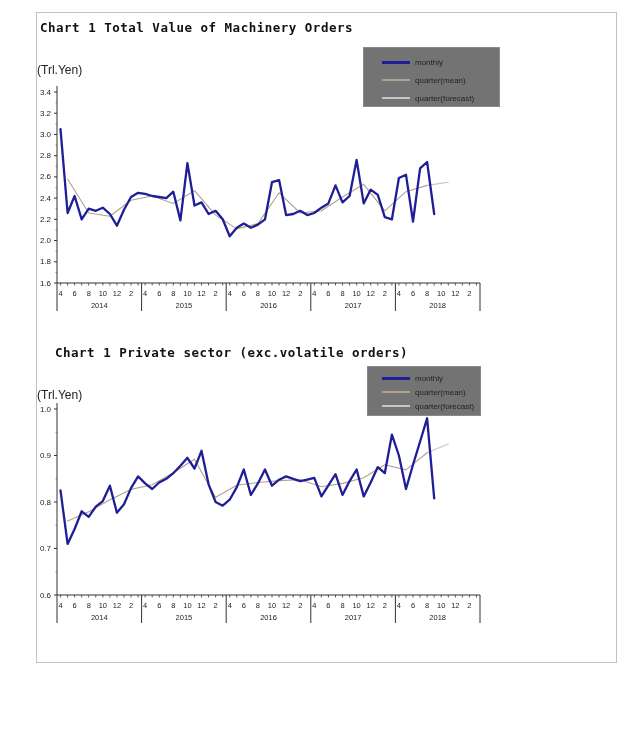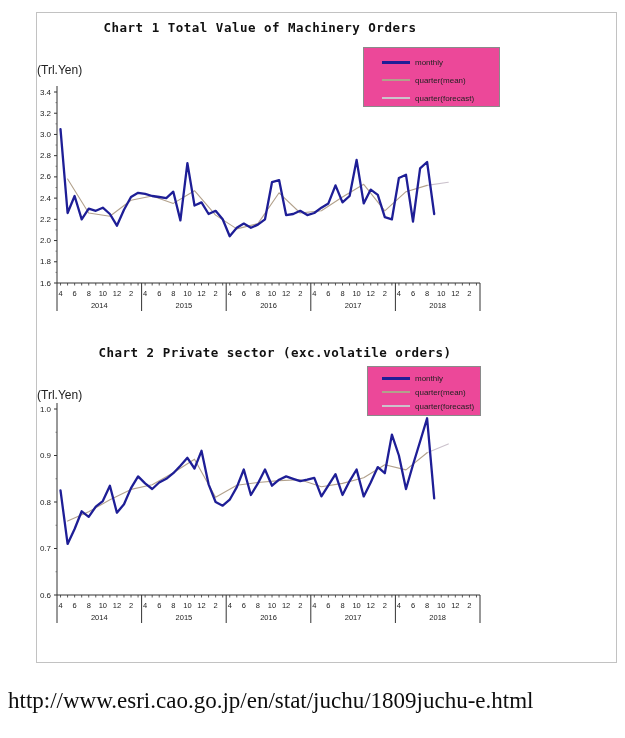--- a/index.html
+++ b/index.html
@@ -1,24 +1,24 @@
 <!DOCTYPE html>
 <html><head>
 <meta charset="utf-8">
 <style>
   html,body{margin:0;padding:0;background:#ffffff;}
   #page{position:relative;width:625px;height:738px;background:#ffffff;overflow:hidden;
         font-family:"Liberation Sans",sans-serif;}
   .panel{position:absolute;left:36px;top:12px;width:579px;height:649px;
          border:1px solid #c2c2c2;background:#ffffff;}
-  .chart-title{position:absolute;text-align:center;
+  .chart-title{position:absolute;text-align:left;
                font-family:"DejaVu Sans Mono",monospace;font-weight:bold;
                font-size:12.5px;color:#111;letter-spacing:0.5px;white-space:nowrap;}
   .unit-label{position:absolute;font-size:12px;color:#222;}
-  .legend{position:absolute;border:1px solid #8a8a8a;background:#ec4899;box-sizing:border-box;}
+  .legend{position:absolute;border:1px solid #8a8a8a;background:#737373;box-sizing:border-box;}
   .lrow{display:flex;align-items:center;}
   .sw{display:inline-block;width:28px;margin-right:5px;flex:0 0 28px;}
   .ltext{font-size:8px;color:#222;white-space:nowrap;}
   svg.chart{position:absolute;left:0;}
   #url-line{position:absolute;left:8px;top:688px;width:610px;
             font-family:"Liberation Serif",serif;font-size:23px;color:#0d0d0d;white-space:nowrap;}
 </style>
 </head>
 <body>
 
@@ -173,21 +173,21 @@
     <div class="lrow" style="height:18px">
       <span class="sw" style="background: rgb(178, 161, 140); height: 1.5px;"></span>
       <span class="ltext">quarter(mean)</span>
     </div>
     <div class="lrow" style="height:18px">
       <span class="sw" style="background: rgb(203, 194, 204); height: 1.5px;"></span>
       <span class="ltext">quarter(forecast)</span>
     </div>
   </div>
 
-  <div class="chart-title" style="left:55px;top:345px;width:440px">Chart 2 Private sector (exc.volatile orders)</div>
+  <div class="chart-title" style="left:55px;top:345px;width:440px">Chart 1 Private sector (exc.volatile orders)</div>
   <div class="unit-label" style="left:37px;top:388px">(Trl.Yen)</div>
   <svg id="chart-svg-1" class="chart" style="top:380px" width="625" height="270">
       <line x1="57" y1="23" x2="57" y2="215" stroke="#333" stroke-width="1"></line>
       <line x1="54" y1="29" x2="57" y2="29" stroke="#333" stroke-width="1"></line>
       <text x="51" y="31.5" text-anchor="end" font-size="8" font-family="&quot;Liberation Sans&quot;,sans-serif" fill="#1c1c1c">1.0</text>
       <line x1="55.5" y1="52.25000000000002" x2="57" y2="52.25000000000002" stroke="#555" stroke-width="0.7"></line>
       <line x1="54" y1="75.5" x2="57" y2="75.5" stroke="#333" stroke-width="1"></line>
       <text x="51" y="78" text-anchor="end" font-size="8" font-family="&quot;Liberation Sans&quot;,sans-serif" fill="#1c1c1c">0.9</text>
       <line x1="55.5" y1="98.74999999999996" x2="57" y2="98.74999999999996" stroke="#555" stroke-width="0.7"></line>
       <line x1="54" y1="121.99999999999999" x2="57" y2="121.99999999999999" stroke="#333" stroke-width="1"></line>
@@ -312,15 +312,14 @@
     <div class="lrow" style="height:14px">
       <span class="sw" style="background: rgb(178, 161, 140); height: 1.5px;"></span>
       <span class="ltext">quarter(mean)</span>
     </div>
     <div class="lrow" style="height:14px">
       <span class="sw" style="background: rgb(203, 194, 204); height: 1.5px;"></span>
       <span class="ltext">quarter(forecast)</span>
     </div>
   </div>
 
-  <div id="url-line">http://www.esri.cao.go.jp/en/stat/juchu/1809juchu-e.html</div>
 
 </div>
 
 </body></html>

